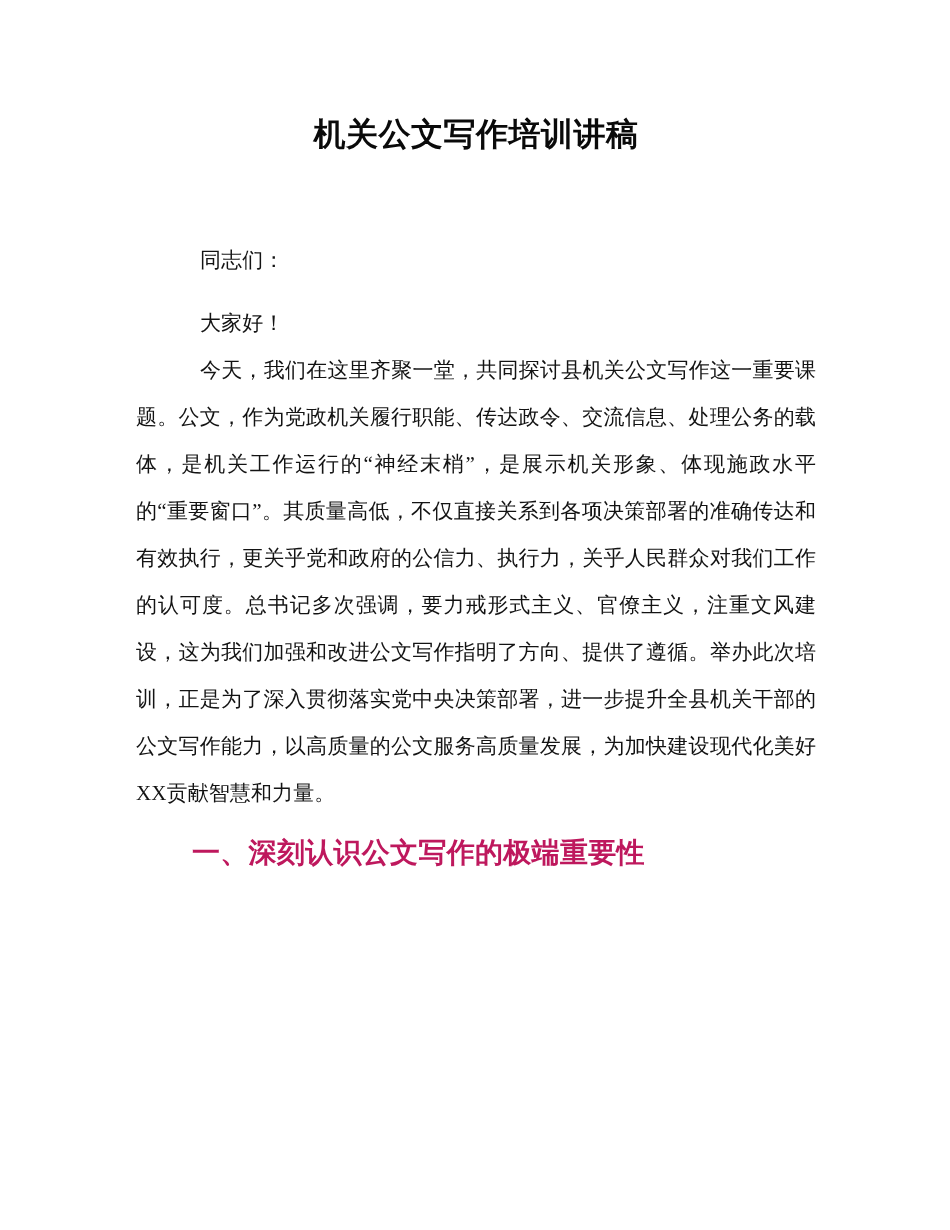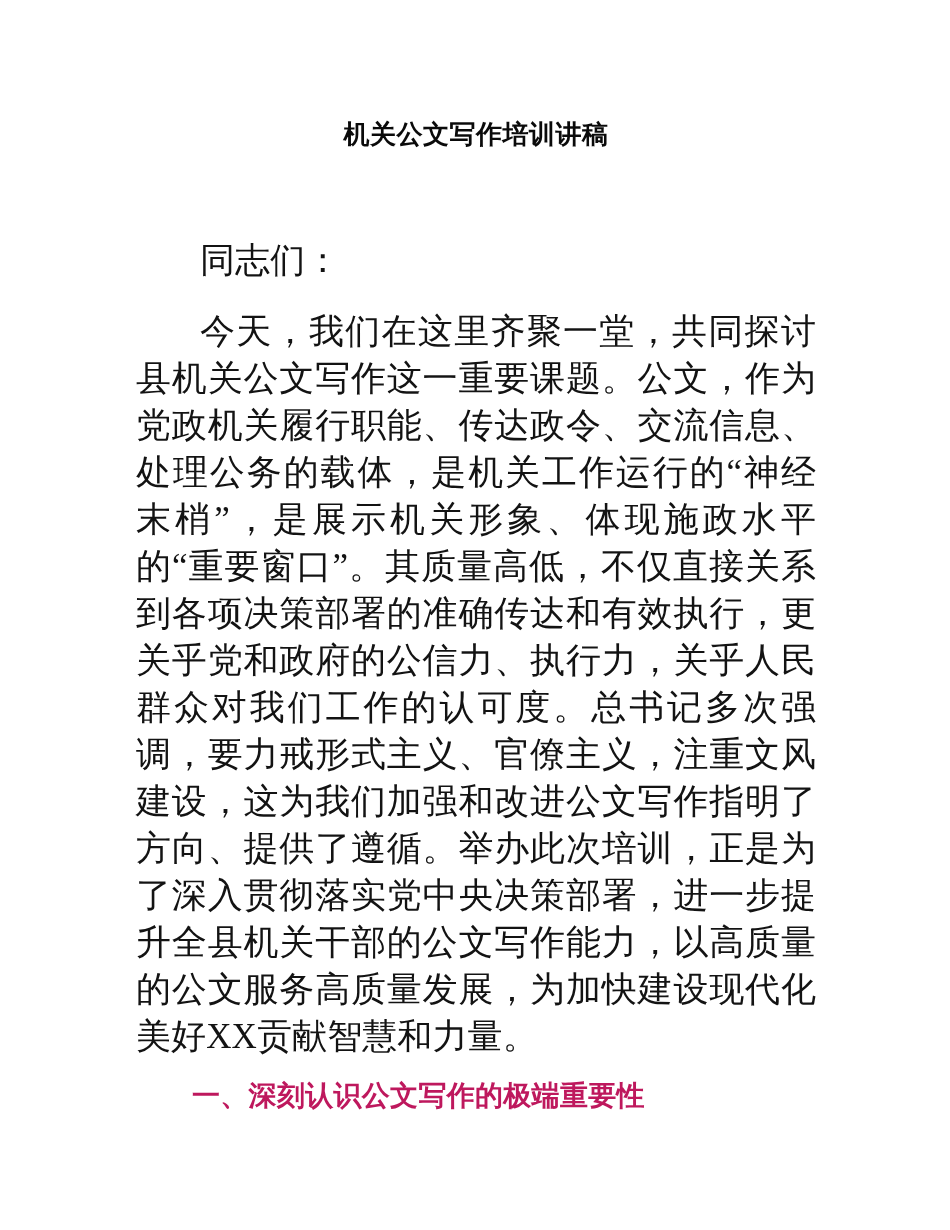--- a/index.html
+++ b/index.html
@@ -29,54 +29,54 @@
     left: 136px;
     top: 0;
     width: 680px;
   }
 
   
   .doc-title {
     text-align: center;
     font-family: "Liberation Sans", "DejaVu Sans", sans-serif;
     font-weight: bold;
-    font-size: 26px;
+    font-size: 32px;
     line-height: 44px;
     letter-spacing: 0.5px;
     margin: 0;
     padding-top: 112px;
     white-space: nowrap;
     color: #0a0a0a;
   }
 
   
   .body-para {
     font-family: "Liberation Serif", "DejaVu Serif", serif;
-    font-size: 35px;
+    font-size: 21px;
     line-height: 47px;
     text-align: justify;
     text-justify: inter-ideograph;
     text-align-last: left;
     margin: 0;
     color: #131313;
     letter-spacing: 0.1px;
   }
 
   .indent2 {
     text-indent: 64px;
   }
 
   .salutation-1 {
     margin-top: 81px;
   }
   .salutation-2 {
     margin-top: 16px;
   }
   .main-para {
-    margin-top: 24px;
+    margin-top: 0;
   }
 
   
   .section-heading {
     font-family: "Liberation Sans", "DejaVu Sans", sans-serif;
     font-weight: bold;
     font-size: 28px;
     line-height: 47px;
     margin: 0;
     margin-top: 12px;
@@ -88,19 +88,20 @@
 </head>
 <body>
 
 <div class="page">
   <div class="content">
 
     <h1 class="doc-title">机关公文写作培训讲稿</h1>
 
     <p class="body-para indent2 salutation-1">同志们：</p>
 
+    <p class="body-para indent2 salutation-2">大家好！</p>
 
     <p class="body-para indent2 main-para">今天，我们在这里齐聚一堂，共同探讨县机关公文写作这一重要课题。公文，作为党政机关履行职能、传达政令、交流信息、处理公务的载体，是机关工作运行的“神经末梢”，是展示机关形象、体现施政水平的“重要窗口”。其质量高低，不仅直接关系到各项决策部署的准确传达和有效执行，更关乎党和政府的公信力、执行力，关乎人民群众对我们工作的认可度。总书记多次强调，要力戒形式主义、官僚主义，注重文风建设，这为我们加强和改进公文写作指明了方向、提供了遵循。举办此次培训，正是为了深入贯彻落实党中央决策部署，进一步提升全县机关干部的公文写作能力，以高质量的公文服务高质量发展，为加快建设现代化美好XX贡献智慧和力量。</p>
 
     <h2 class="section-heading">一、深刻认识公文写作的极端重要性</h2>
 
   </div>
 </div>
 
 </body></html>

